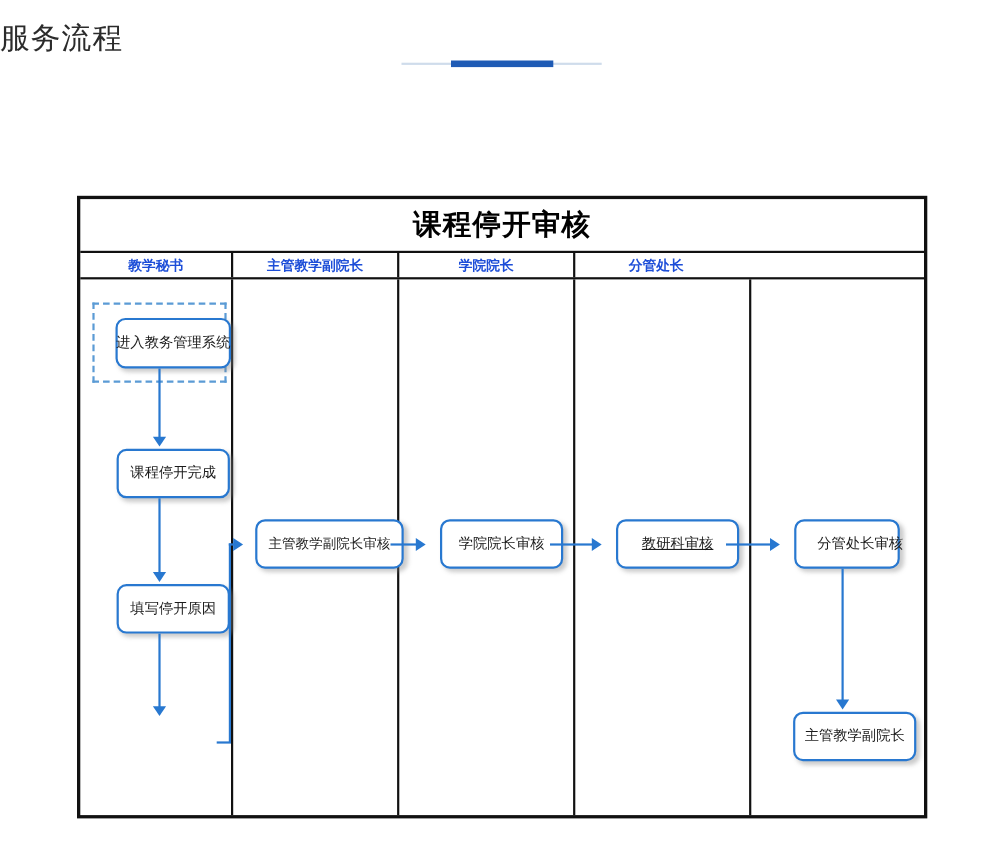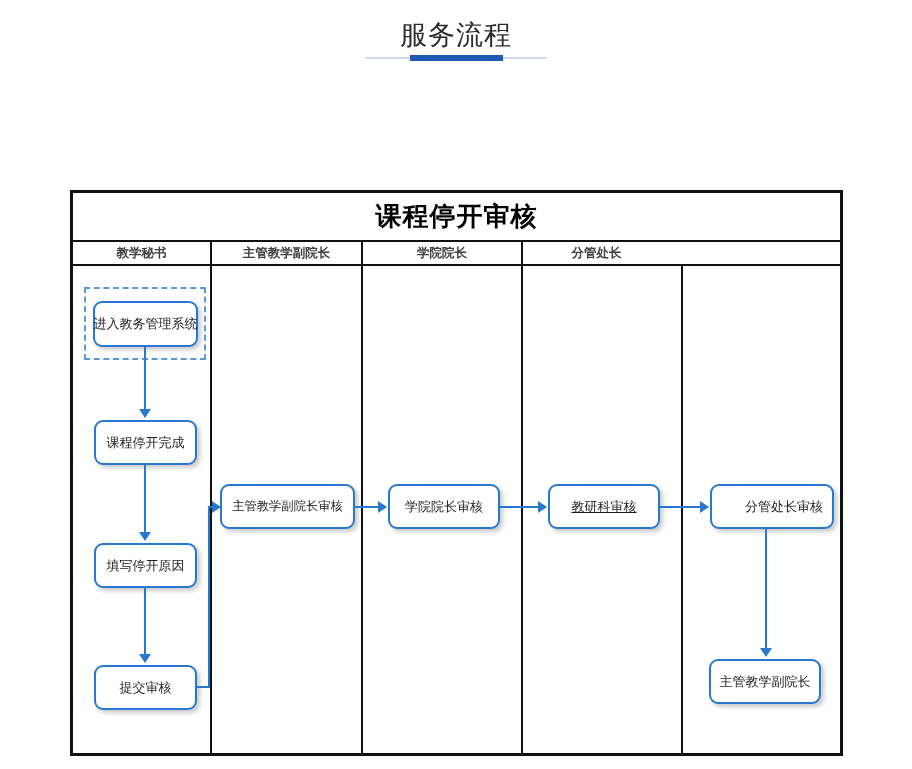--- a/index.html
+++ b/index.html
@@ -22,21 +22,21 @@
     left: 0;
     top: 0;
     width: 912px;
     height: 90px;
   }
   #page-title {
     position: absolute;
     left: 0;
     top: 16px;
     width: 912px;
-    text-align: center;
+    text-align: left;
     font-size: 27px;
     font-weight: 400;
     color: #2b2b2b;
     letter-spacing: 1px;
     line-height: 38px;
   }
   #title-rule {
     position: absolute;
     left: 365px;
     top: 57px;
@@ -50,21 +50,21 @@
     top: 55px;
     width: 93px;
     height: 6px;
     background: #1f5bb5;
   }
 
   
   #flow-frame {
     position: absolute;
     left: 70px;
-    top: 190px;
+    top: 178px;
     width: 773px;
     height: 566px;
     border: 3px solid #111111;
     box-sizing: border-box;
     background: #ffffff;
   }
   #flow-banner {
     position: absolute;
     left: 0;
     top: 0;
@@ -93,21 +93,21 @@
     display: flex;
     border-bottom: 2px solid #111111;
     box-sizing: border-box;
   }
   .lane-header {
     display: flex;
     align-items: center;
     justify-content: center;
     font-size: 12.5px;
     font-weight: bold;
-    color: #404040;
+    color: #1d4ed8;
     box-sizing: border-box;
     border-right: 2px solid #111111;
     font-family: "DejaVu Sans", "Liberation Sans", sans-serif;
   }
   .lane-header:last-child { border-right: none; }
 
   #lane-bodies {
     position: absolute;
     left: 0;
     top: 73px;
@@ -138,20 +138,21 @@
     display: flex;
     align-items: center;
     justify-content: center;
     text-align: center;
     font-size: 13px;
     color: #1c1c1c;
     line-height: 1.2;
     box-shadow: 3px 3px 4px rgba(130,130,130,0.42);
     font-family: "DejaVu Sans", "Liberation Sans", sans-serif;
     white-space: nowrap;
+    margin-left: 12px;
   }
   .node.tight { font-size: 12.3px; }
 
   .selection-box {
     position: absolute;
     box-sizing: border-box;
     border: 2px dashed #5b9bd5;
     background: transparent;
   }
 
@@ -210,29 +211,28 @@
   </div>
 
   <div class="selection-box" style="left:11px; top:94px; width:122px; height:73px;"></div>
 
   <div class="node" style="left:20px; top:108px; width:105px; height:46px;">进入教务管理系统</div>
 
   <div class="node" style="left:21px; top:227px; width:103px; height:45px;">课程停开完成</div>
 
   <div class="node" style="left:21px; top:350px; width:103px; height:45px;">填写停开原因</div>
 
-  <div class="node" style="left:21px; top:472px; width:103px; height:45px;">提交审核</div>
 
   <div class="node" style="left:315px; top:291px; width:112px; height:45px;">学院院长审核</div>
 
   <div class="node tight" style="left:147px; top:291px; width:135px; height:45px;">主管教学副院长审核</div>
 
   <div class="node" style="left:475px; top:291px; width:112px; height:45px;text-decoration:underline;">教研科审核</div>
 
-  <div class="node" style="left:637px; top:291px; width:124px; height:45px;padding-left:24px;">分管处长审核</div>
+  <div class="node" style="left:637px; top:291px; width:96px; height:45px;padding-left:24px;">分管处长审核</div>
 
   <div class="node" style="left:636px; top:466px; width:112px; height:45px;">主管教学副院长</div>
 
   <div class="conn-v" style="left:71px; top:154px; height:64px;"></div>
   <div class="arrow-down" style="left:66px; top:216px;"></div>
 
   <div class="conn-v" style="left:71px; top:272px; height:69px;"></div>
   <div class="arrow-down" style="left:66px; top:339px;"></div>
 
   <div class="conn-v" style="left:71px; top:395px; height:69px;"></div>

